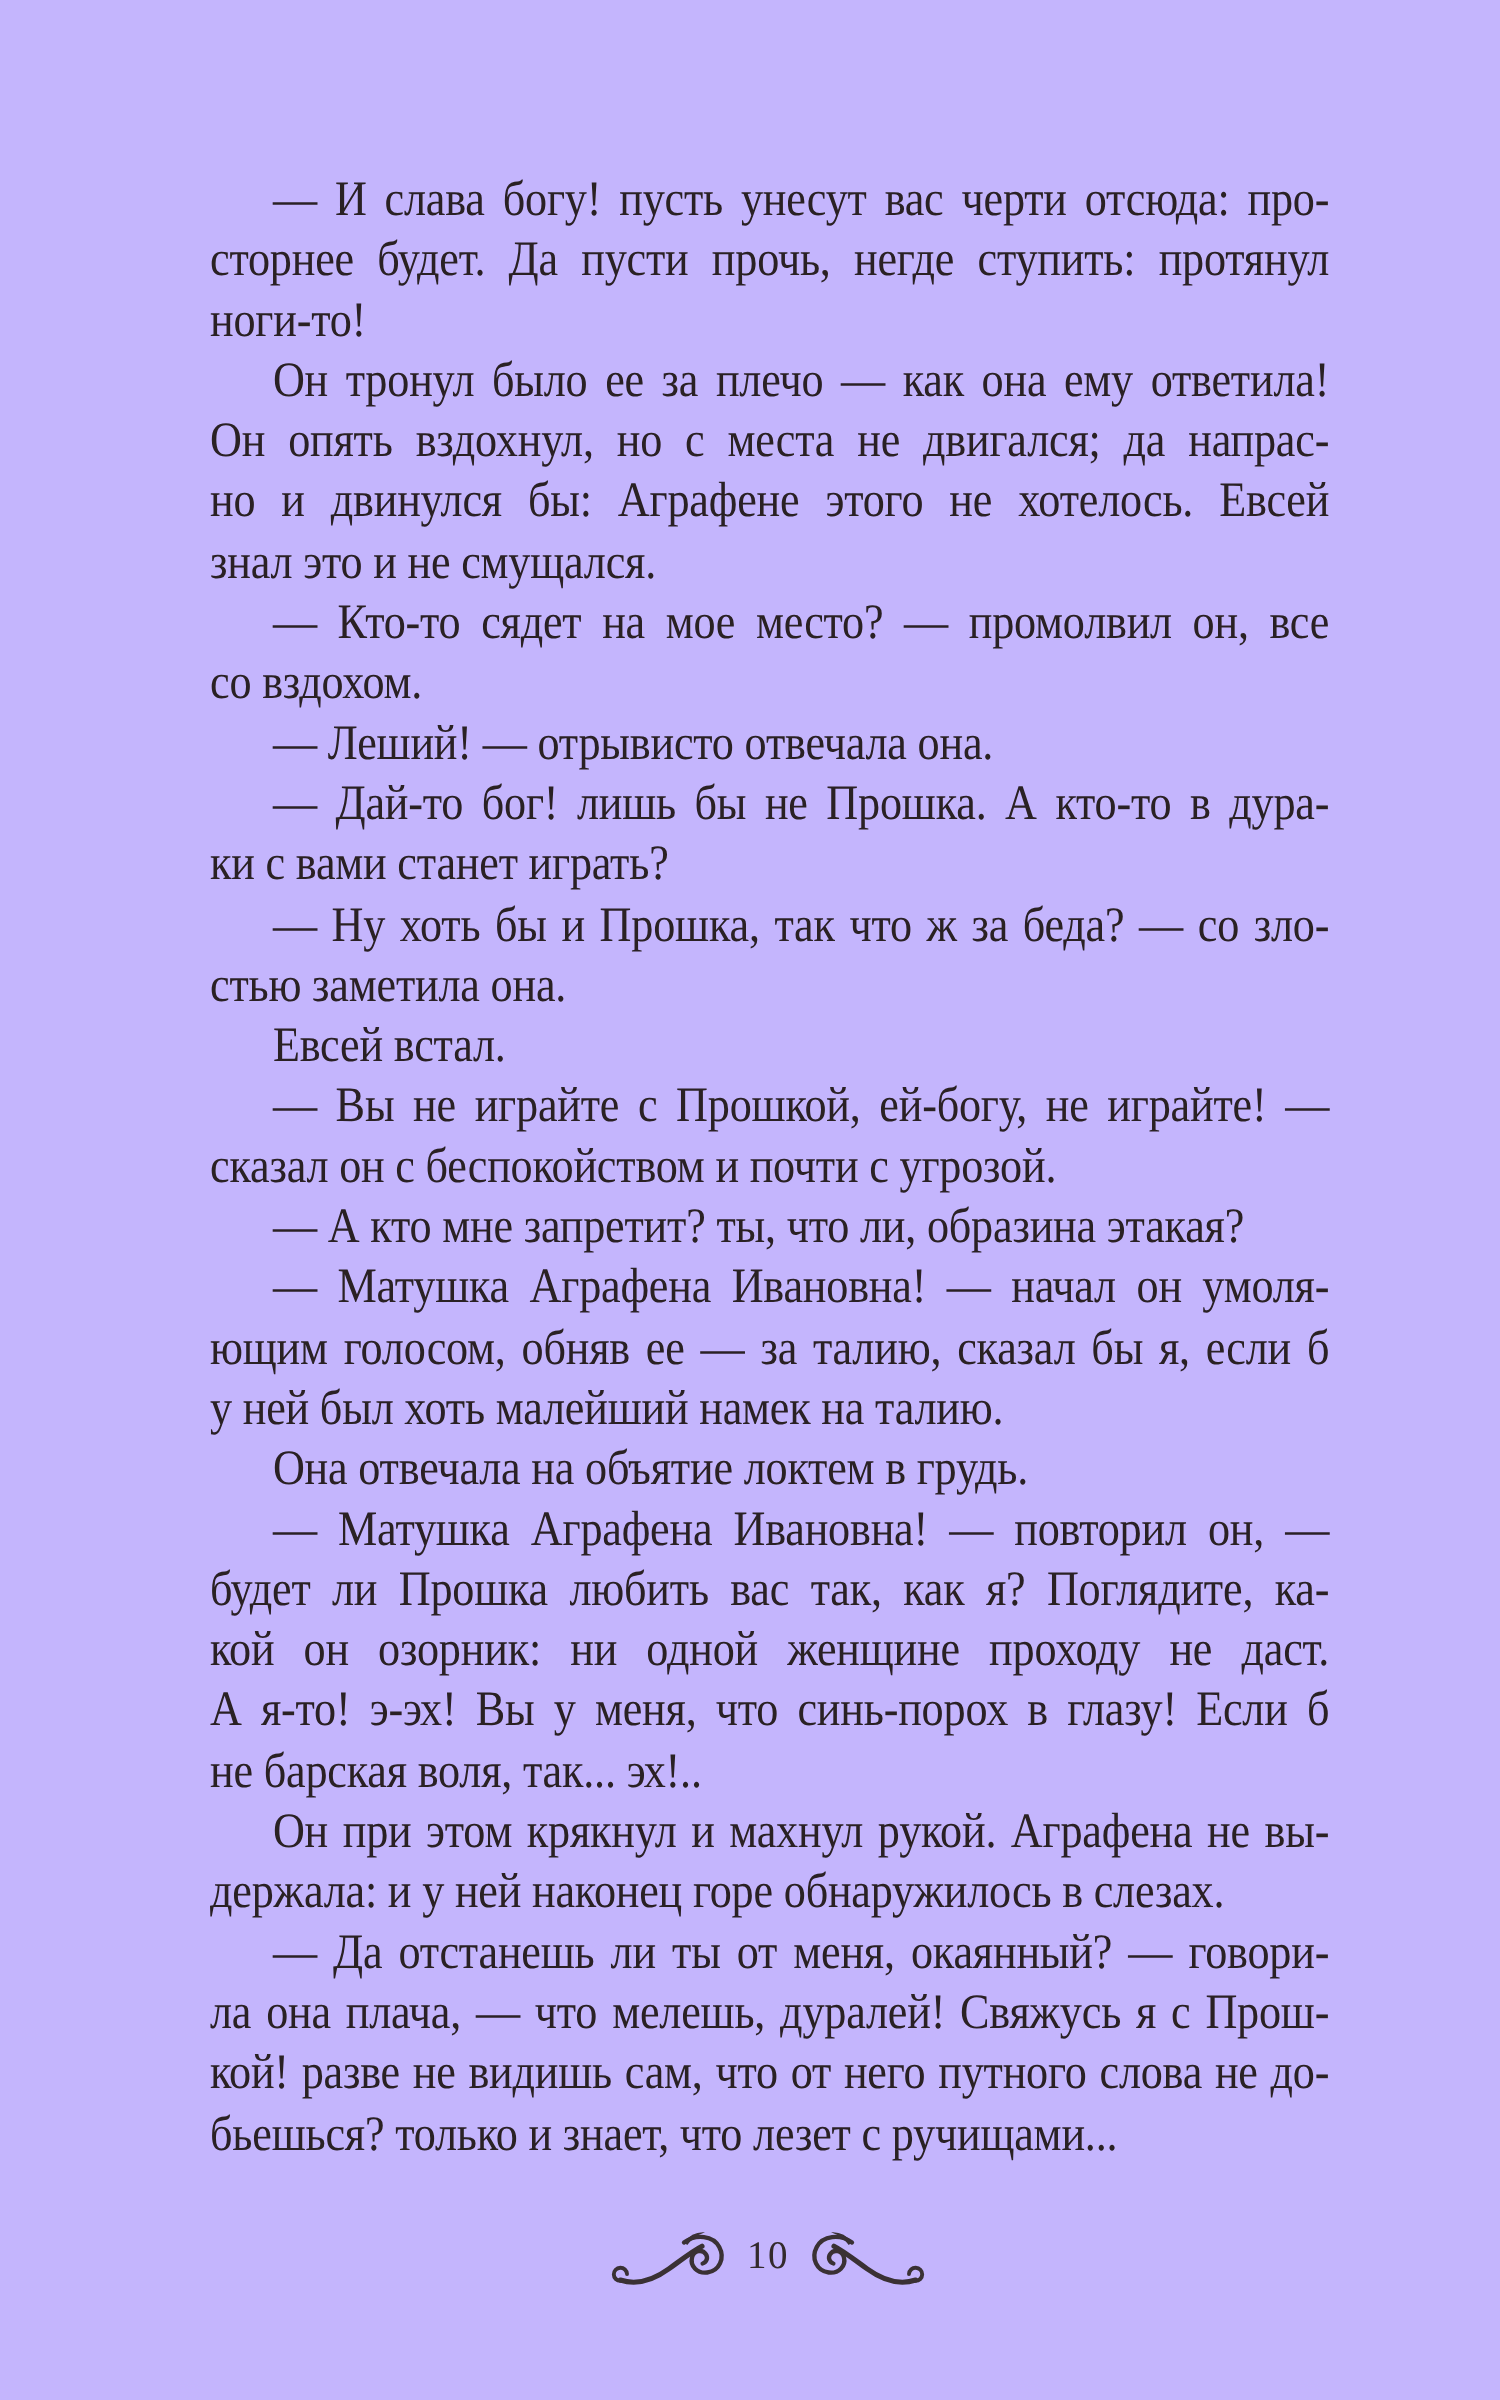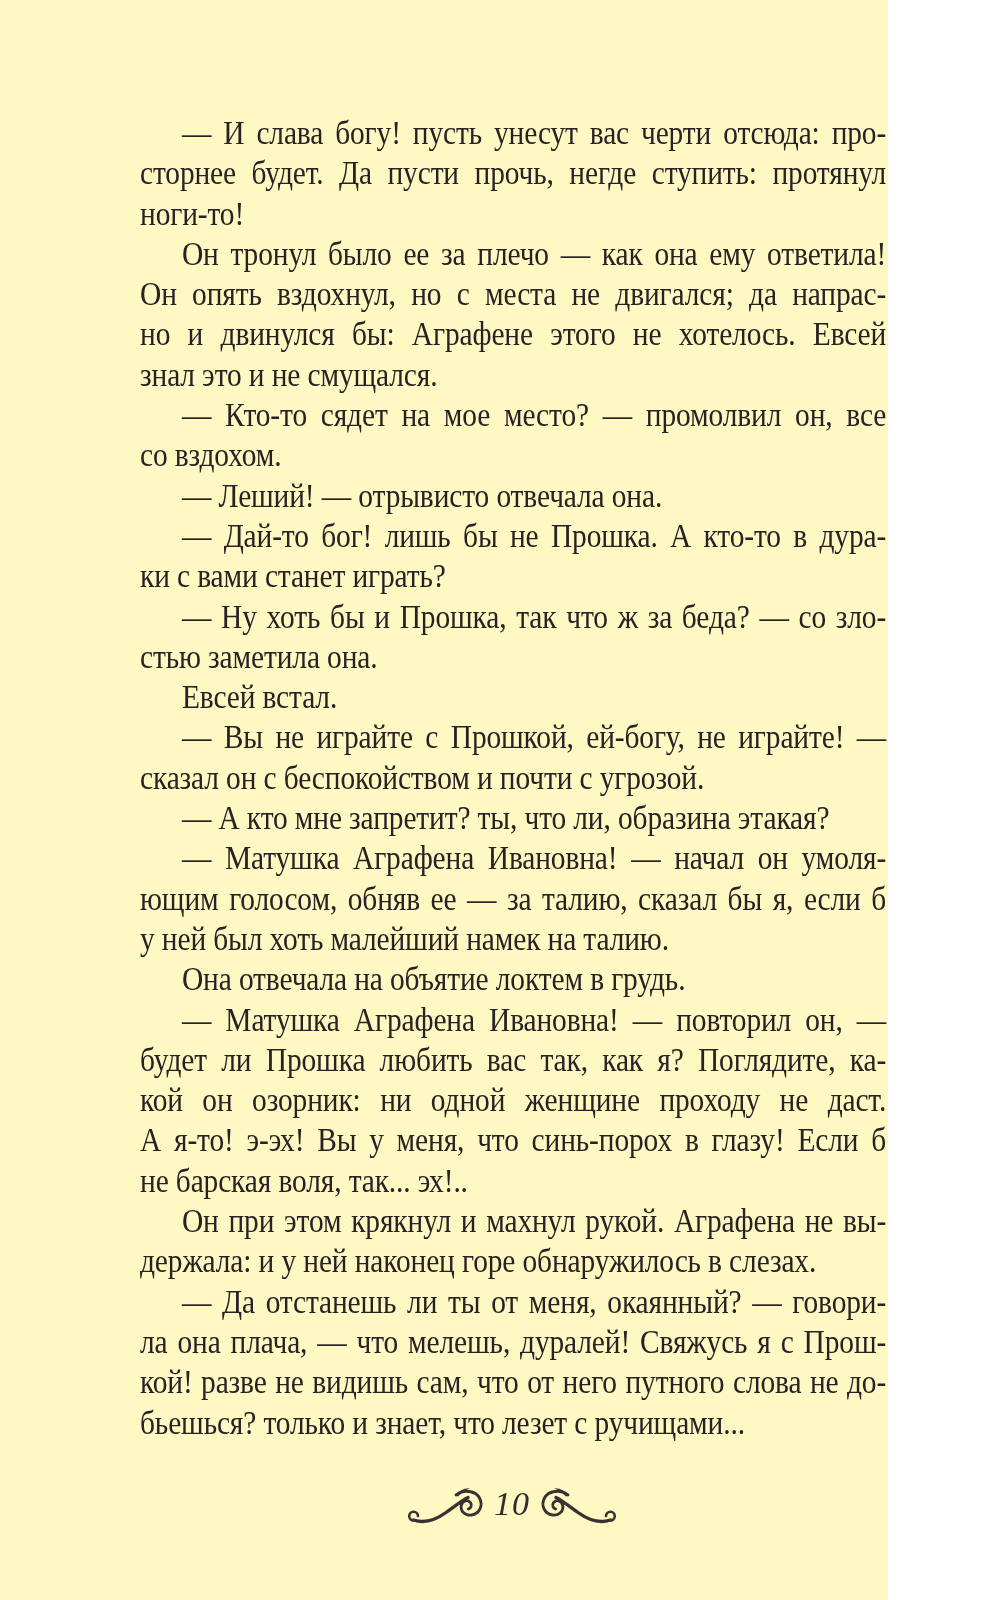--- a/index.html
+++ b/index.html
@@ -2,23 +2,23 @@
 <html><head>
 <meta charset="utf-8">
 <style>
   html, body {
     margin: 0;
     padding: 0;
     background: #ffffff;
   }
   .page {
     position: relative;
-    width: 888px;
+    width: 1000px;
     height: 1600px;
-    background: #fef9c3;
+    background: #c4b5fd;
     overflow: hidden;
     font-family: "Liberation Serif", "DejaVu Serif", serif;
   }
   .text-block {
     position: absolute;
     left: 140px;
     top: 113px;
     width: 836px;
     transform: scaleX(0.8925);
     transform-origin: 0 0;
@@ -46,26 +46,25 @@
     position: absolute;
     left: 407px;
     top: 1480px;
     width: 210px;
     height: 52px;
     display: flex;
     align-items: center;
     justify-content: space-between;
   }
   .page-number {
-    font-size: 34px;
+    font-size: 26px;
     line-height: 26px;
     color: #332a2c;
     letter-spacing: 1px;
     padding-bottom: 4px;
-    font-style: italic;
   }
   .flourish {
     display: block;
   }
   .flourish.right {
     transform: scaleX(-1);
   }
 </style>
 </head>
 <body>

